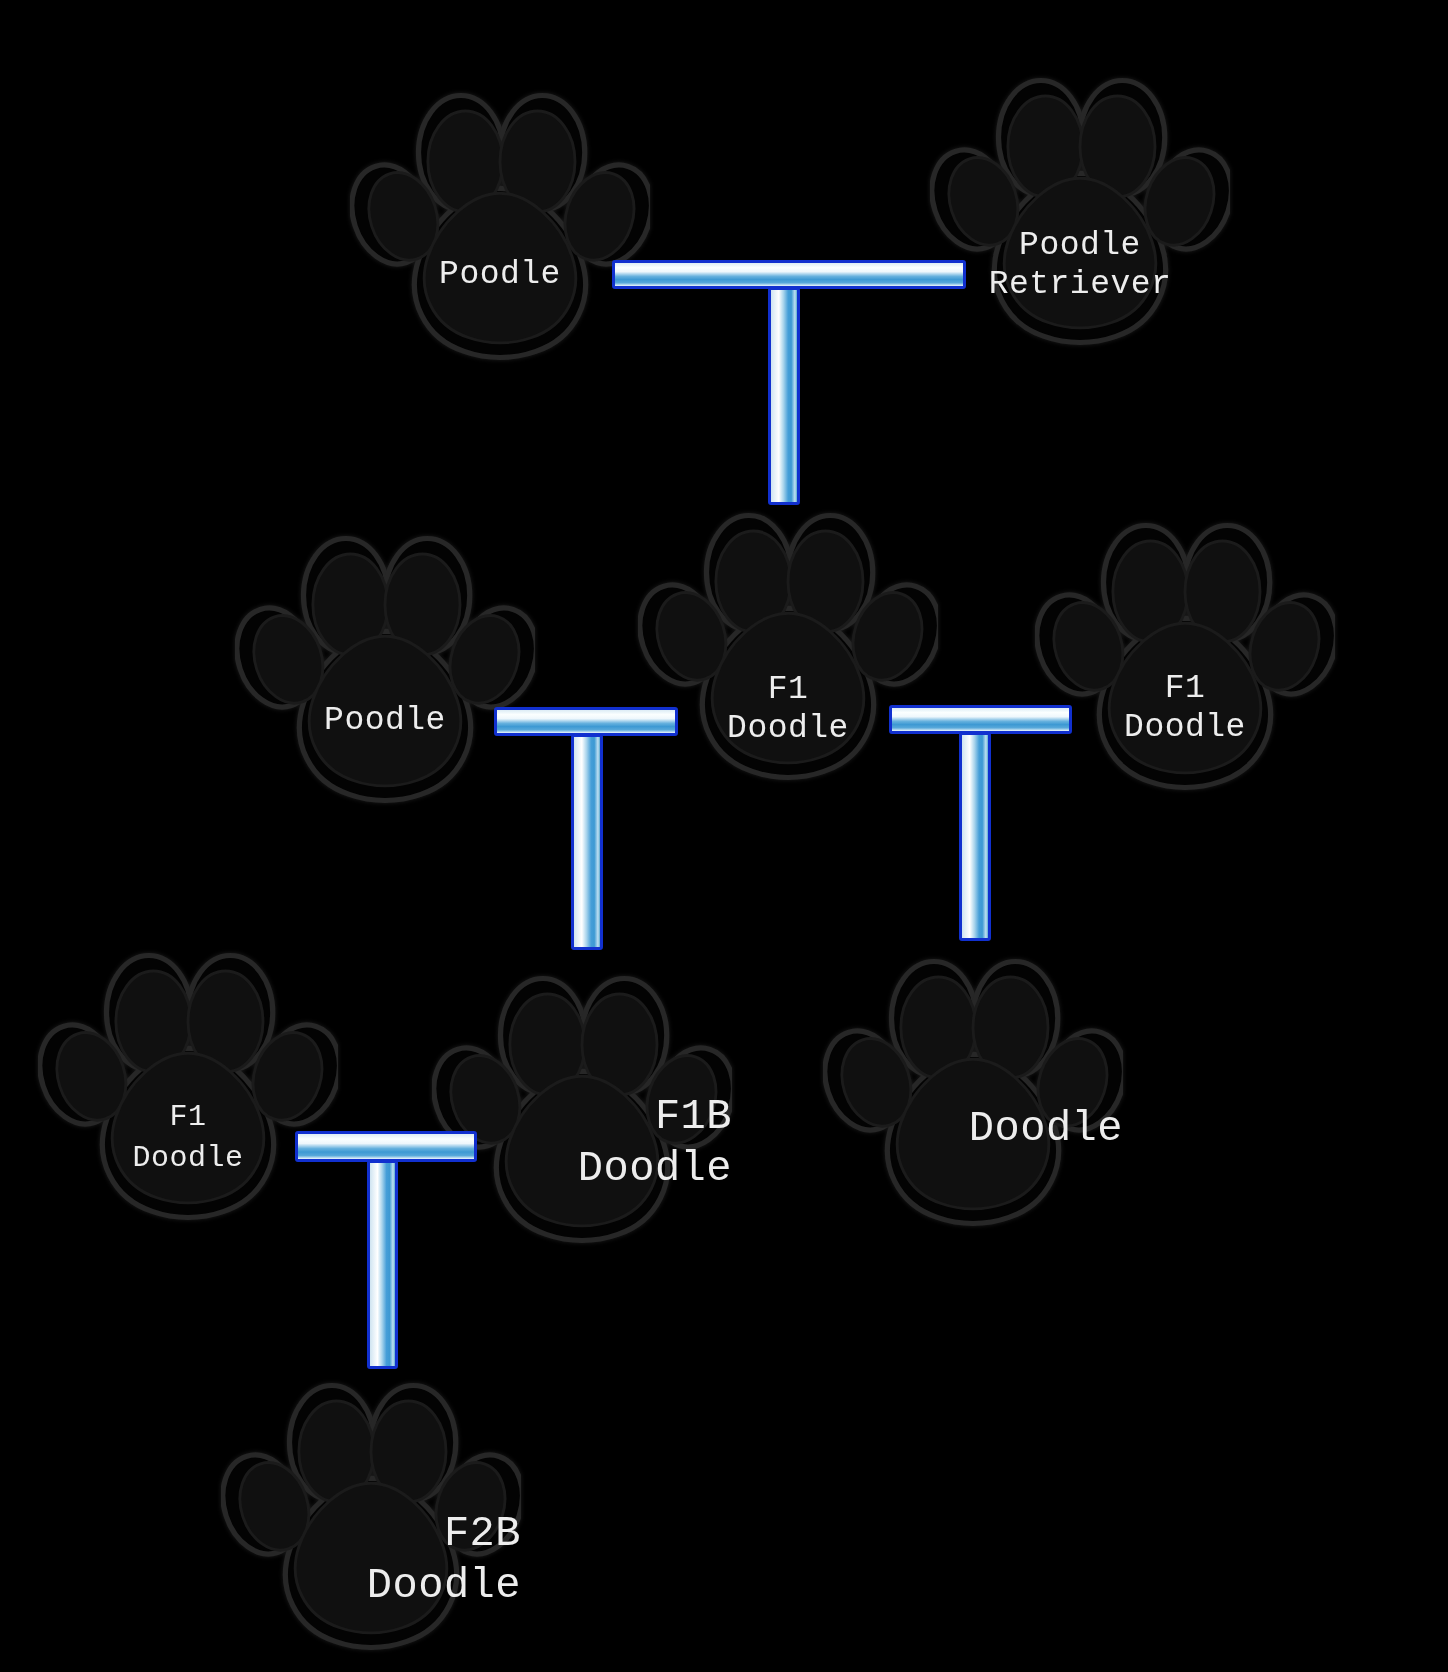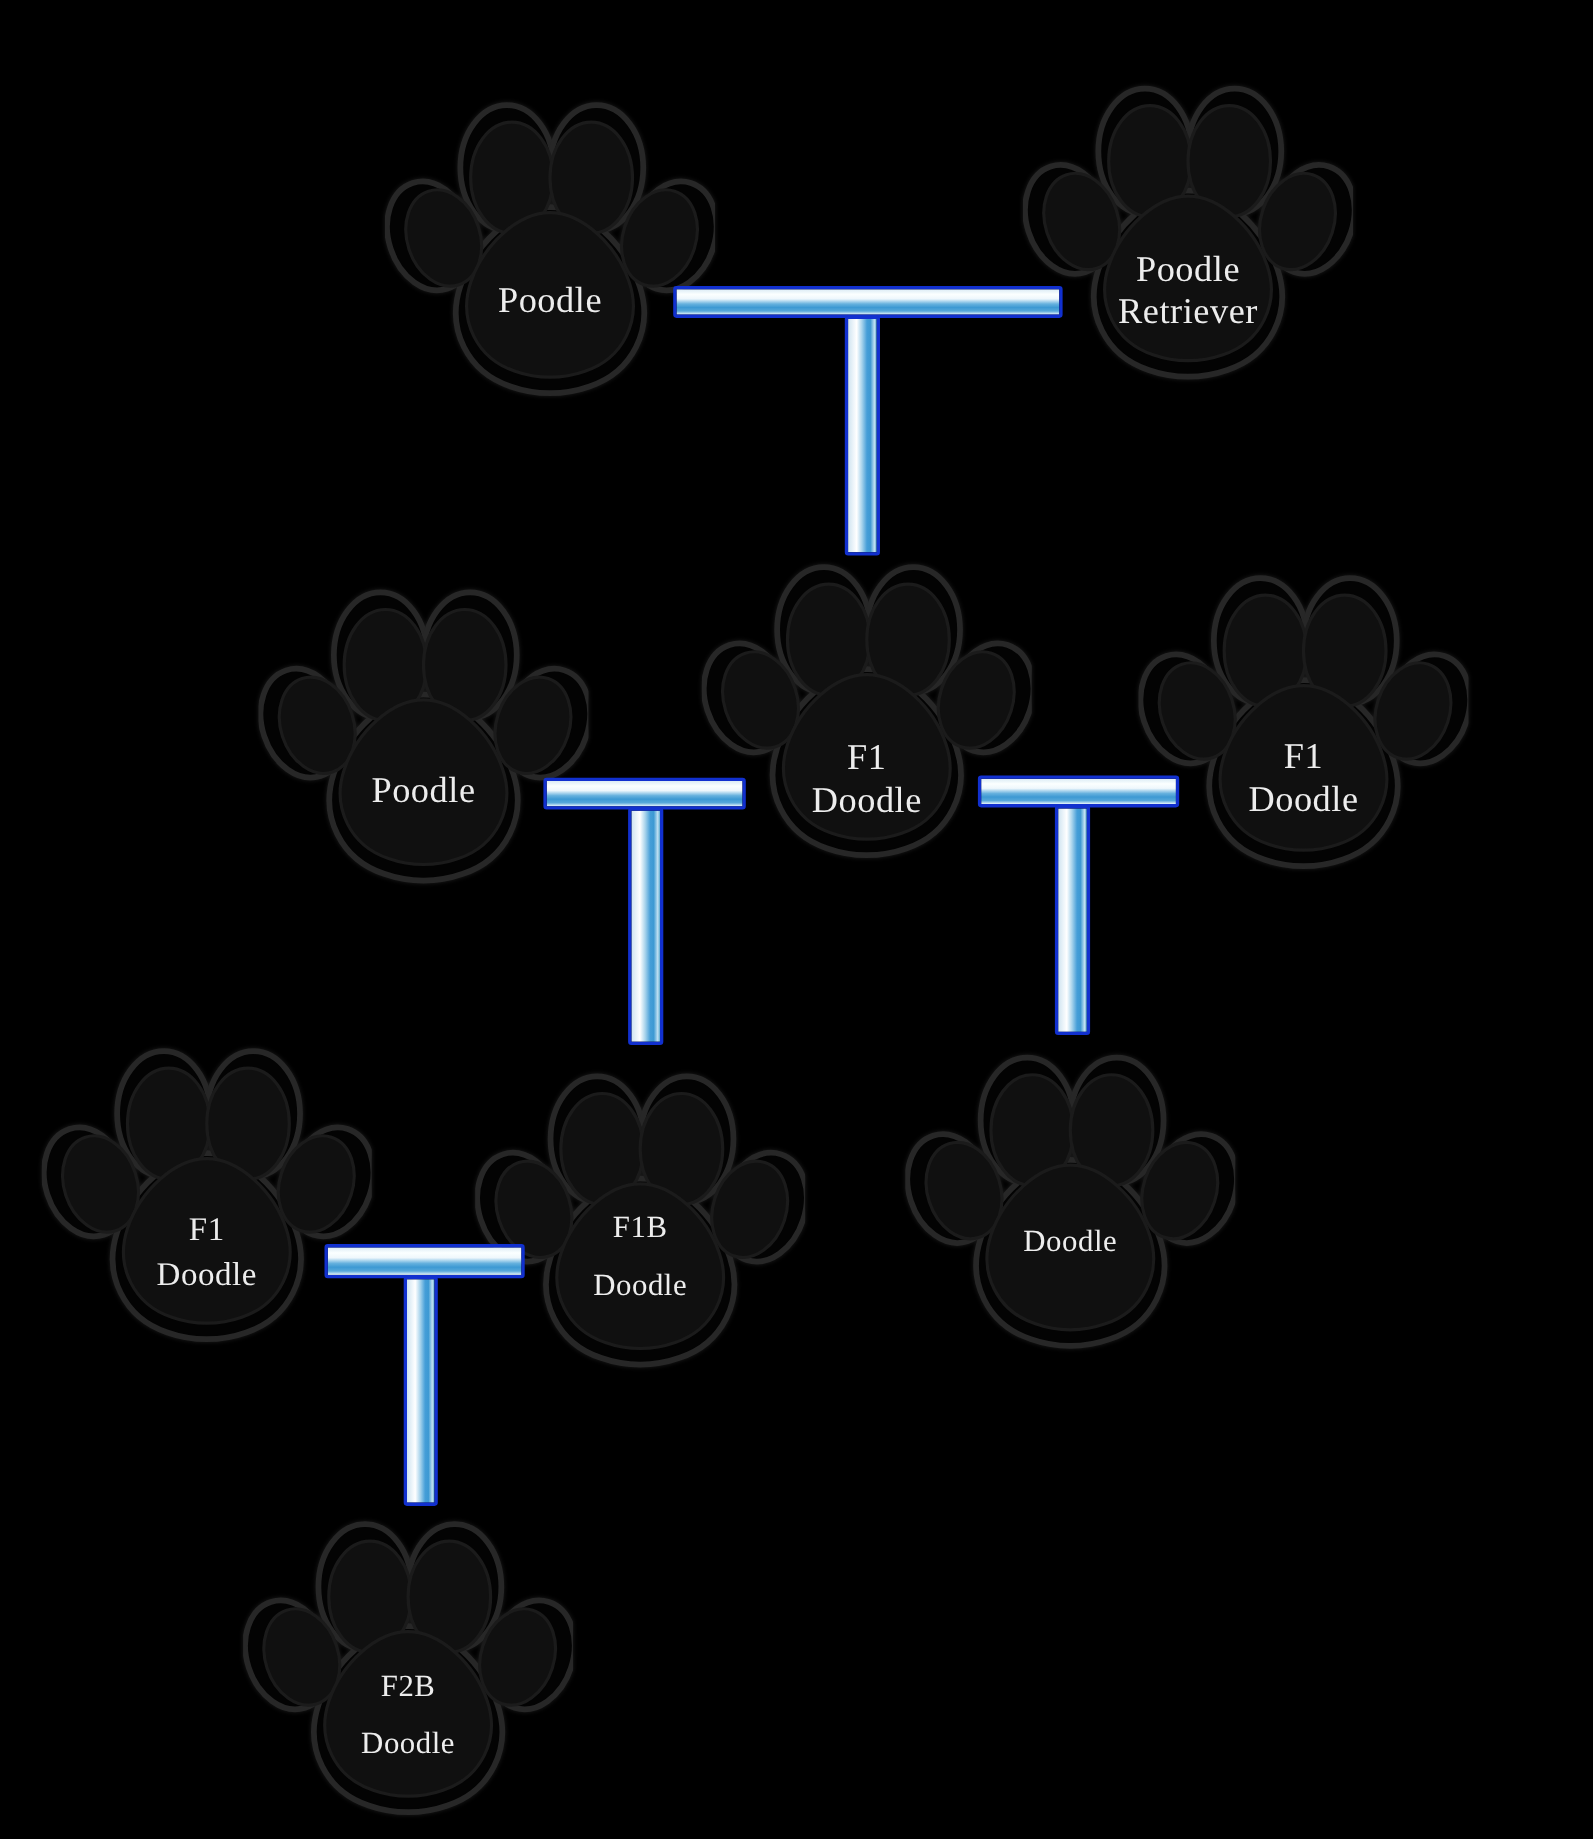--- a/index.html
+++ b/index.html
@@ -1,39 +1,39 @@
 <!DOCTYPE html>
 <html><head>
 <meta charset="utf-8">
 <style>
   html,body{margin:0;padding:0;background:#000;}
   #canvas{
     position:relative;
     width:1448px;height:1672px;
     background:#000000;
     overflow:hidden;
-    font-family:Liberation Serif, serif;
+    font-family:Liberation Mono, monospace;
   }
   
   .node{position:absolute;width:300px;height:300px;z-index:1;}
   .paw{
     position:absolute;left:0;top:0;width:300px;height:300px;
     filter:drop-shadow(0 0 2px #1c1c1c);
   }
   .label{
     position:absolute;left:0;width:100%;
     transform:translateY(-50%);
     text-align:center;color:#ededed;z-index:3;
     letter-spacing:0.5px;
   }
   .label .l1,.label .l2{white-space:nowrap;}
   .label .l2:empty{display:none;}
   .small  {font-size:33px;line-height:39px;}
   .xsmall {font-size:30px;line-height:41px;}
-  .large  {font-size:28px;line-height:52px;}
+  .large  {font-size:42px;line-height:52px;text-align:right;}
   
   .bar-h,.bar-v{
     position:absolute;z-index:2;
     border:3px solid #1130cf;border-radius:3px;
     box-sizing:border-box;
   }
   .bar-h{
     background:linear-gradient(180deg,
       #dcecf5 0%, #fbffff 20%, #eef7fc 38%,
       #66b1de 58%, #3d99d3 72%, #57a8da 86%, #d8ecf7 98%);

